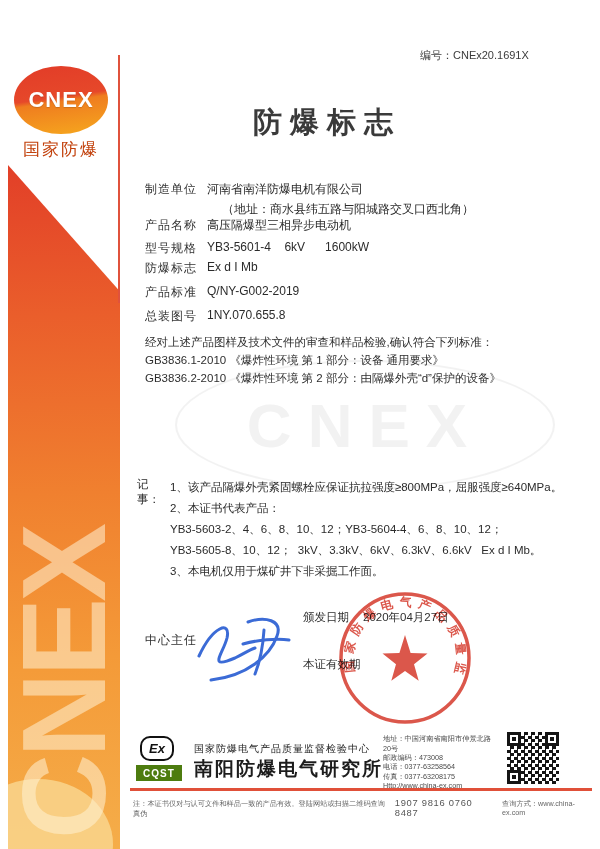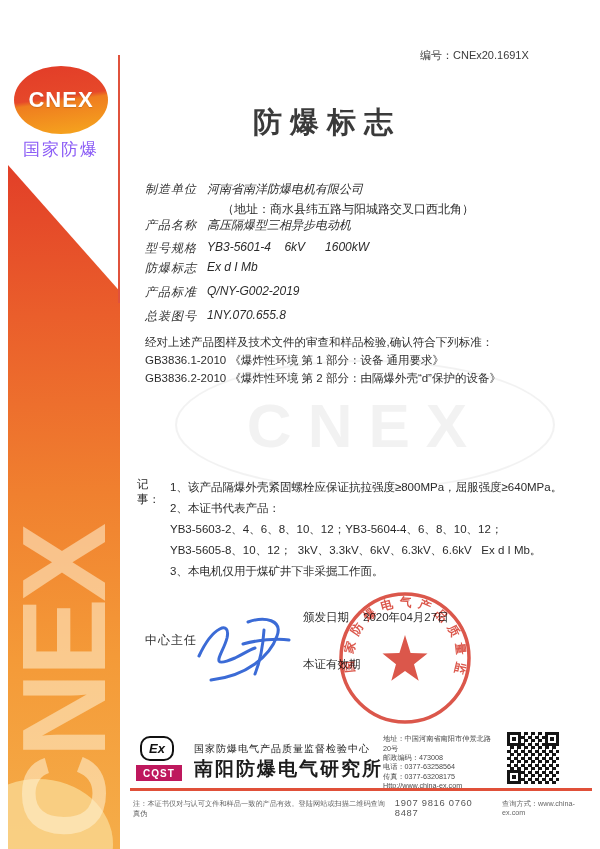--- a/index.html
+++ b/index.html
@@ -36,40 +36,40 @@
     border-radius:50%;
     background:linear-gradient(172deg,#e23c28 0%,#e6482a 46%,#ef7d1f 52%,#f6a81e 100%);
     display:flex; align-items:center; justify-content:center;
   }
   .logo-oval span {
     color:#fff; font-weight:bold; font-size:22px; letter-spacing:1px;
     text-shadow:0 1px 1px rgba(0,0,0,.15);
   }
   .logo-caption {
     position:absolute; left:10px; top:138px; width:102px; text-align:center;
-    font-size:17px; color:#8b5cf6; letter-spacing:2px; font-weight:500;
+    font-size:17px; color:#c2410c; letter-spacing:2px; font-weight:500;
   }
   
   .watermark {
     position:absolute; left:175px; top:360px; width:380px; height:130px;
     border:2px solid rgba(205,205,205,.25); border-radius:50%;
     display:flex; align-items:center; justify-content:center; z-index:0;
   }
   .watermark span {
     font-size:62px; font-weight:bold; letter-spacing:16px;
     color:rgba(198,198,198,.22);
   }
   
   .cert-no { position:absolute; left:420px; top:48px; font-size:11px; color:#3c3c3c; }
   .title {
     position:absolute; left:132px; top:103px; width:390px; text-align:center;
     font-size:29px; font-weight:bold; letter-spacing:8px; color:#3a3a3a; z-index:1;
   }
   
-  .frow { position:absolute; left:145px; display:flex; font-size:12px; z-index:1;font-style:italic; }
+  .frow { position:absolute; left:145px; display:flex; font-size:12px; z-index:1; }
   .frow .lbl { width:62px; color:#333; letter-spacing:1px; flex:none; }
   .frow .val { color:#2b2b2b; white-space:pre-wrap; }
   .extra { position:absolute; left:222px; font-size:12px; color:#2b2b2b; z-index:1; }
   
   .standards { position:absolute; left:145px; top:333px; font-size:11.5px; line-height:18px; color:#2e2e2e; z-index:1; }
   
   .notes { position:absolute; left:137px; top:461px; display:flex; font-size:11.5px; color:#2b2b2b; z-index:1;margin-top:16px; }
   .notes .lbl { flex:none; width:33px; letter-spacing:0; }
   .notes .lines div { line-height:21px; white-space:pre-wrap; }
   
@@ -81,21 +81,21 @@
   .stamp { position:absolute; left:330px; top:583px; z-index:3; opacity:.85; mix-blend-mode:multiply; }
   
   .ex-badge {
     position:absolute; left:140px; top:736px; width:34px; height:25px;
     border:2px solid #111; border-radius:10px;
     display:flex; align-items:center; justify-content:center;
     font-size:13px; font-weight:bold; font-style:italic; color:#111; z-index:1;
   }
   .cqst-badge {
     position:absolute; left:136px; top:765px; width:46px; height:16px;
-    background:#be185d; color:#fff; font-size:10px; font-weight:bold;
+    background:#4d7c0f; color:#fff; font-size:10px; font-weight:bold;
     display:flex; align-items:center; justify-content:center; letter-spacing:1px; z-index:1;
   }
   .center-name { position:absolute; left:194px; top:742px; font-size:10px; color:#222; letter-spacing:1px; z-index:1; }
   .institute-name { position:absolute; left:194px; top:756px; font-size:19px; font-weight:bold; color:#1c1c1c; letter-spacing:2px; z-index:1; }
   .addr { position:absolute; left:383px; top:734px; font-size:10px; line-height:13px; color:#4a4a4a; width:160px; transform:scale(.72); transform-origin:left top; z-index:1; }
   .qr { position:absolute; left:507px; top:732px; width:52px; height:52px;
         background:conic-gradient(#151515 25%,#fff 0 50%,#151515 0 75%,#fff 0) 0 0/7px 7px; z-index:1; }
   .qr .f { position:absolute; width:14px; height:14px; border:3px solid #151515; background:#fff; }
   .qr .f::after { content:""; position:absolute; inset:2px; background:#151515; }
   .qr .f.tl { left:0; top:0; } .qr .f.tr { right:0; top:0; } .qr .f.bl { left:0; bottom:0; }

